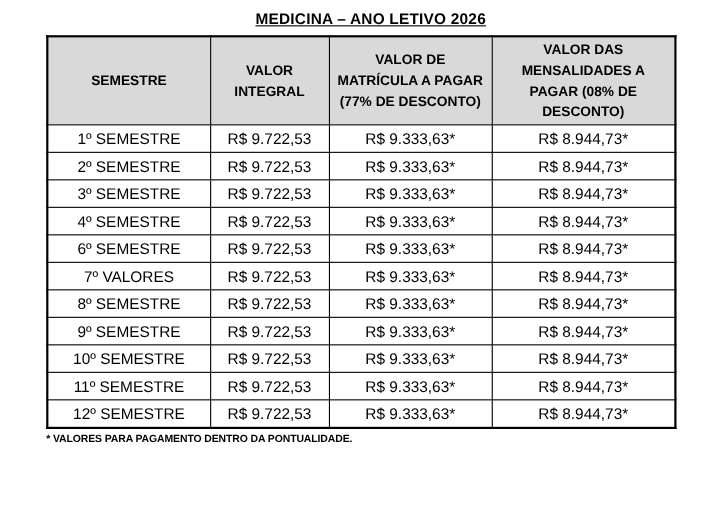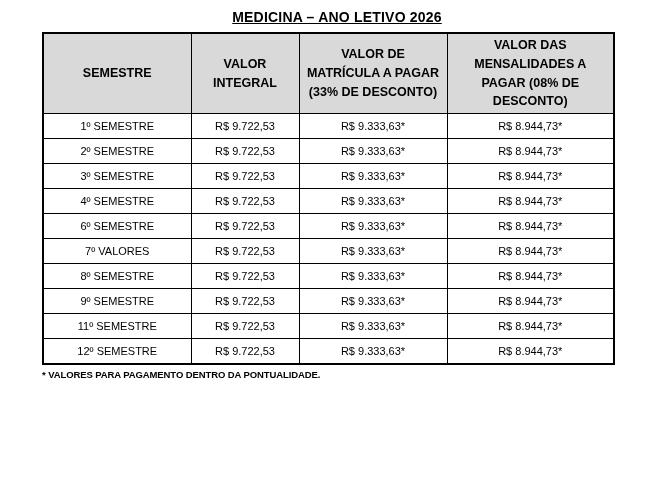--- a/index.html
+++ b/index.html
@@ -36,21 +36,21 @@
   }
   table.tuition th {
     background: #d9d9d9;
     font-weight: bold;
     font-size: 12.5px;
     line-height: 1.5;
     height: 79px;
     padding: 2px 6px;
   }
   table.tuition td {
-    font-size: 11px;
+    font-size: 14px;
     height: 25px;
     padding: 0 4px;
     white-space: nowrap;
   }
   .footnote {
     margin: 4px 12px 0 42px;
     font-size: 9.5px;
     font-weight: bold;
     letter-spacing: -0.1px;
   }
@@ -66,21 +66,21 @@
     <colgroup>
       <col style="width:148px">
       <col style="width:108px">
       <col style="width:148px">
       <col style="width:167px">
     </colgroup>
     <thead>
       <tr>
         <th>SEMESTRE</th>
         <th>VALOR INTEGRAL</th>
-        <th>VALOR DE MATRÍCULA A PAGAR (33% DE DESCONTO)</th>
+        <th>VALOR DE MATRÍCULA A PAGAR (77% DE DESCONTO)</th>
         <th>VALOR DAS MENSALIDADES A PAGAR (08% DE DESCONTO)</th>
       </tr>
     </thead>
     <tbody>
       <tr>
         <td>1º SEMESTRE</td>
         <td>R$ 9.722,53</td>
         <td>R$ 9.333,63*</td>
         <td>R$ 8.944,73*</td>
       </tr>
@@ -120,20 +120,26 @@
         <td>R$ 9.333,63*</td>
         <td>R$ 8.944,73*</td>
       </tr>
       <tr>
         <td>9º SEMESTRE</td>
         <td>R$ 9.722,53</td>
         <td>R$ 9.333,63*</td>
         <td>R$ 8.944,73*</td>
       </tr>
       <tr>
+        <td>10º SEMESTRE</td>
+        <td>R$ 9.722,53</td>
+        <td>R$ 9.333,63*</td>
+        <td>R$ 8.944,73*</td>
+      </tr>
+      <tr>
         <td>11º SEMESTRE</td>
         <td>R$ 9.722,53</td>
         <td>R$ 9.333,63*</td>
         <td>R$ 8.944,73*</td>
       </tr>
       <tr>
         <td>12º SEMESTRE</td>
         <td>R$ 9.722,53</td>
         <td>R$ 9.333,63*</td>
         <td>R$ 8.944,73*</td>

